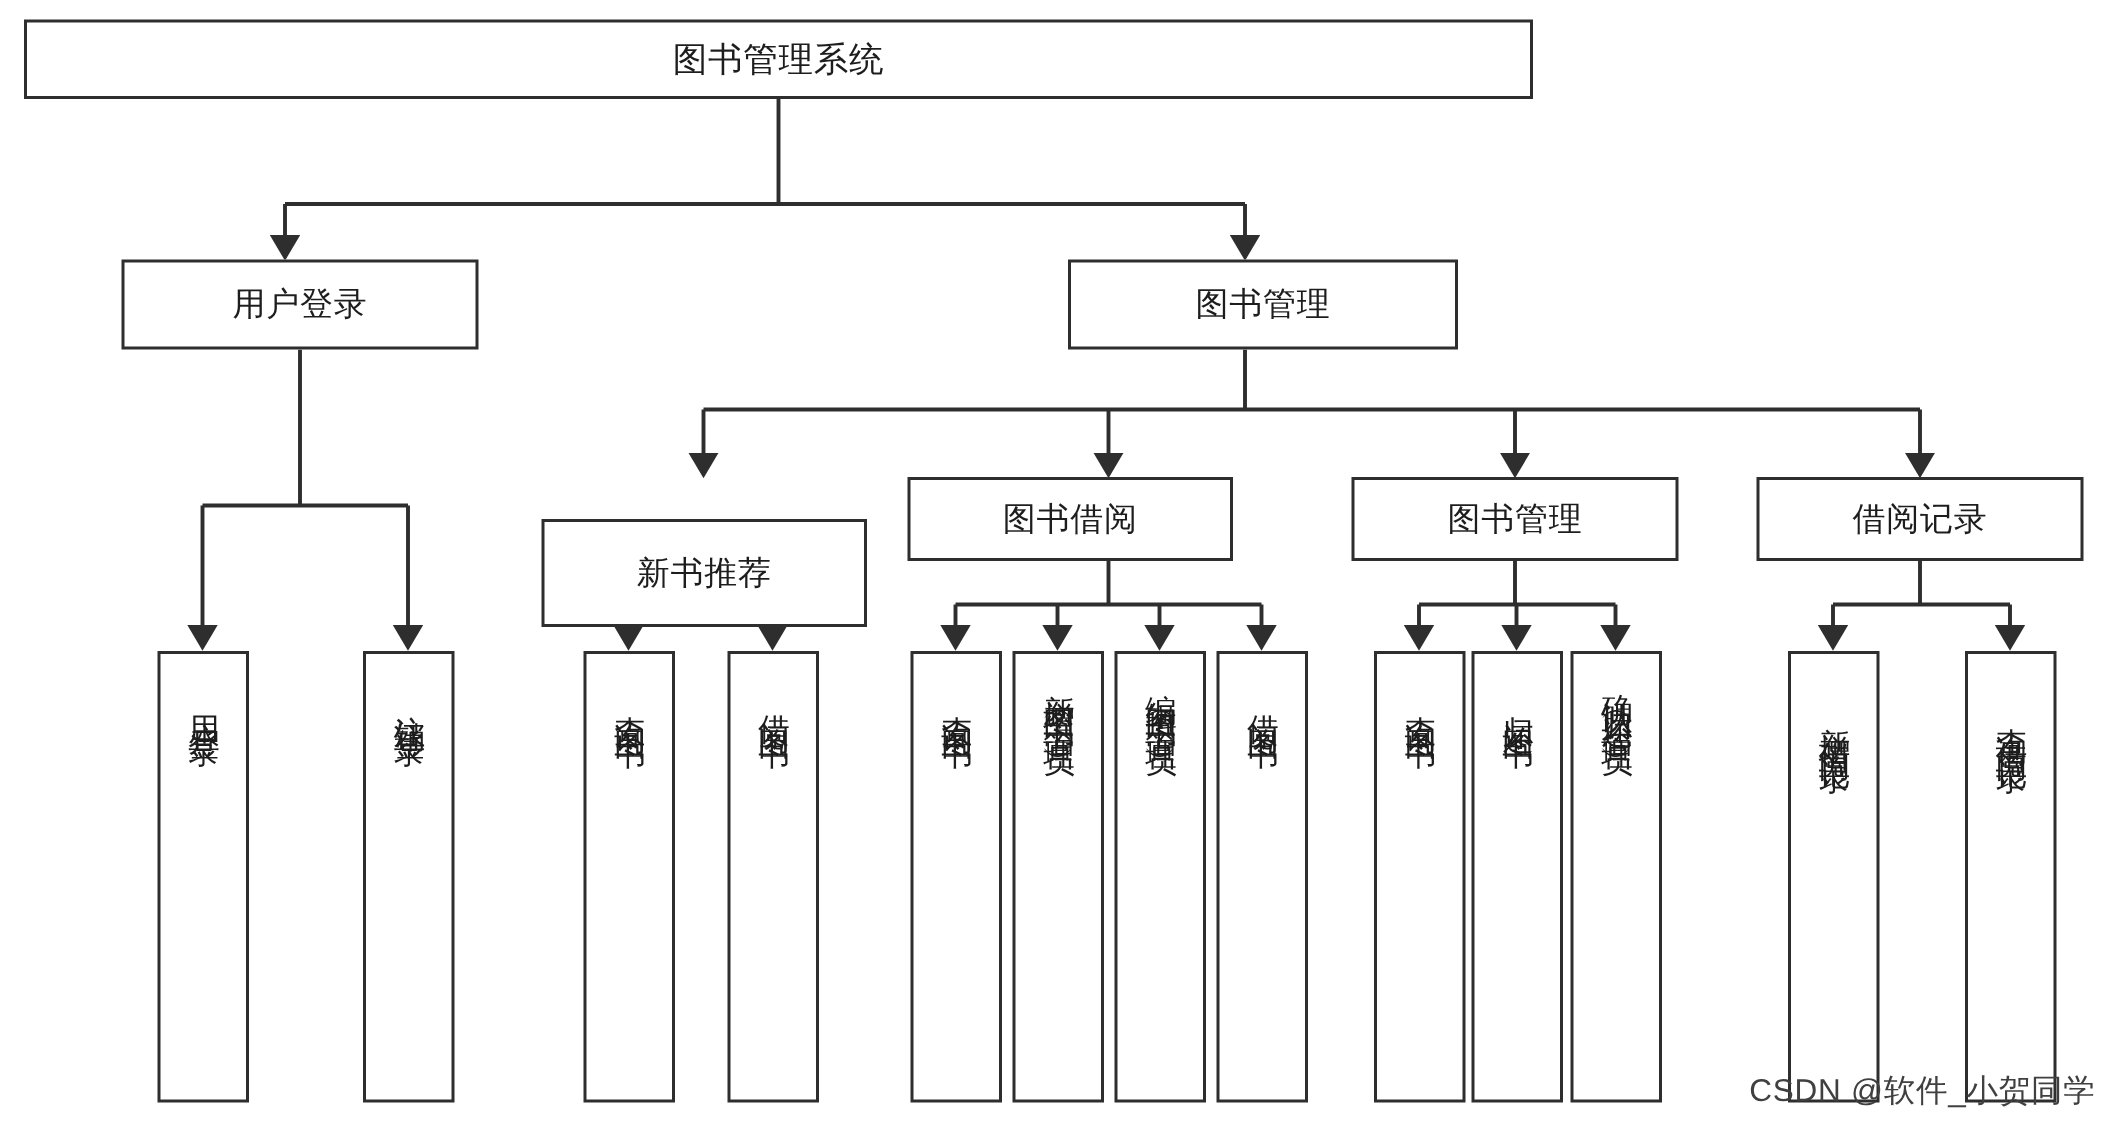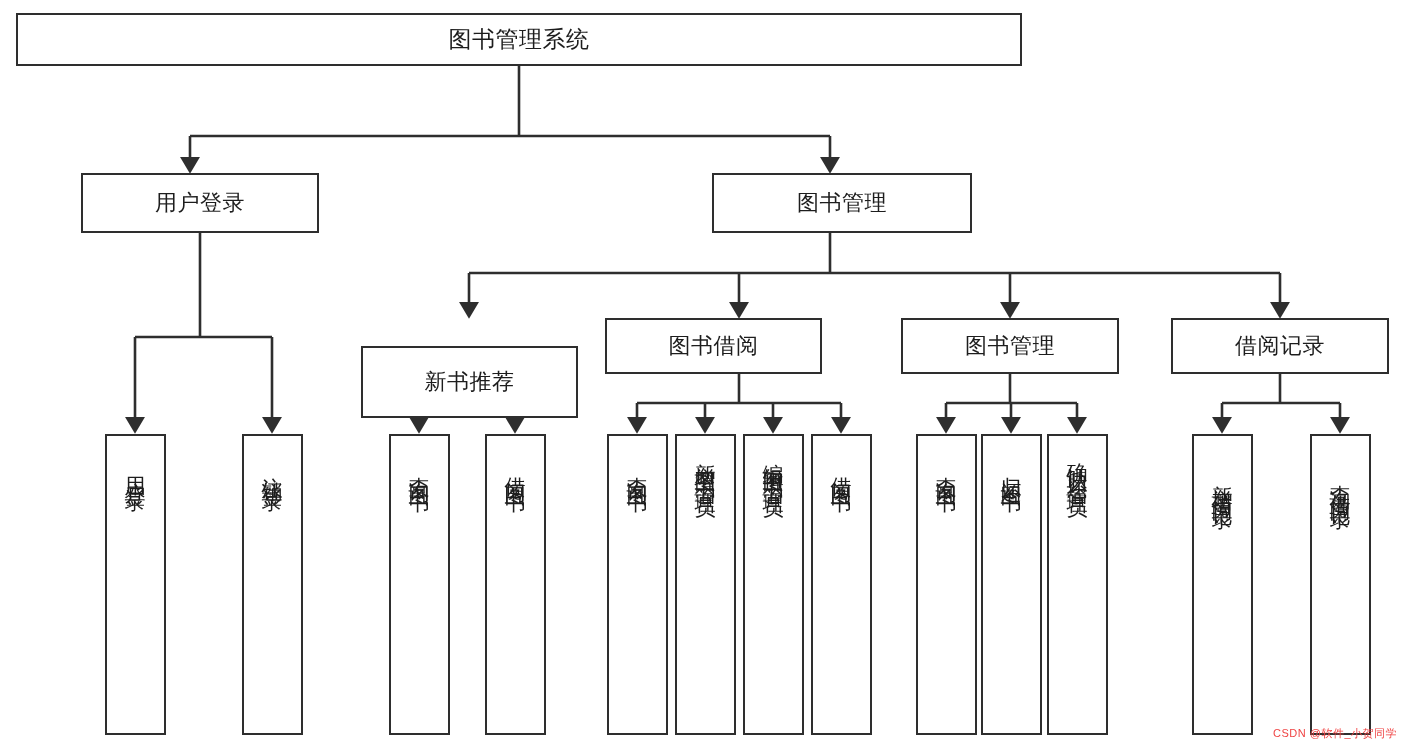--- a/index.html
+++ b/index.html
@@ -57,22 +57,22 @@
     writing-mode: vertical-rl;
     text-orientation: upright;
     letter-spacing: 5px;
     line-height: 1;
     white-space: nowrap;
   }
   #watermark {
     position: absolute;
     right: 8px;
     bottom: 6px;
-    color: #ef4444;
-    font-size: 11px;
+    color: #404040;
+    font-size: 21px;
     letter-spacing: 0.5px;
     white-space: nowrap;
     user-select: none;
   }
 </style>
 </head>
 <body>
 
 <div id="diagram-root">
 

